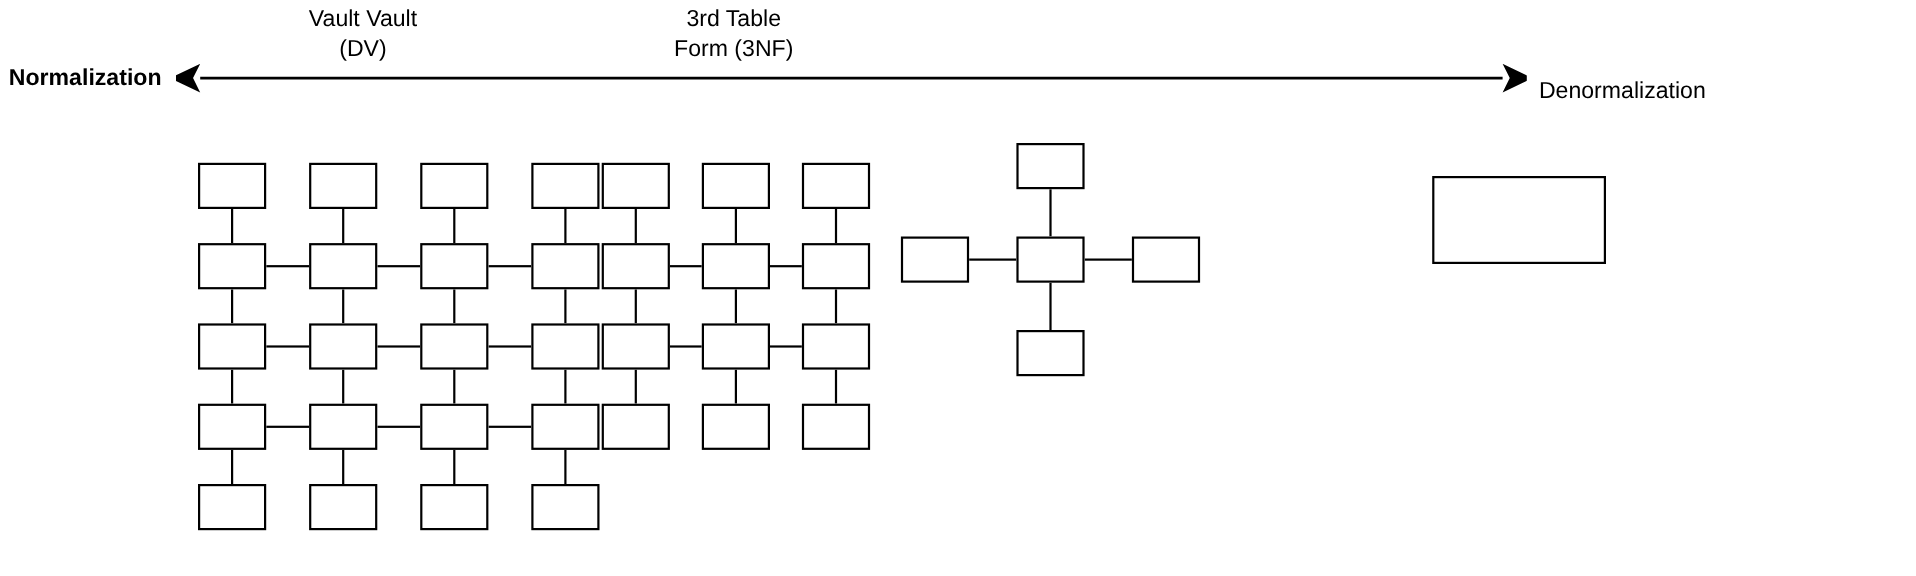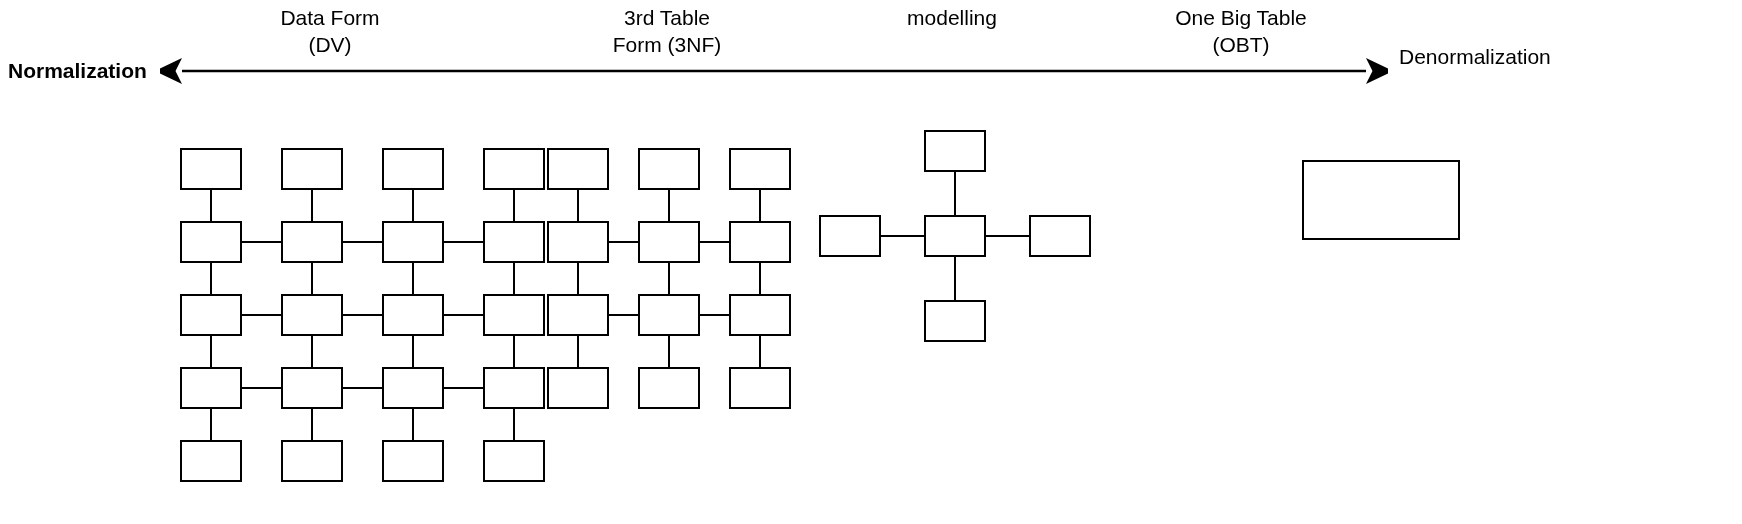--- a/index.html
+++ b/index.html
@@ -20,21 +20,21 @@
     overflow: hidden;
   }
   .axis-label {
     position: absolute;
     font-size: 21px;
     line-height: 25px;
     color: #000000;
     white-space: nowrap;
   }
   .axis-label.left  { left: 8px;  top: 58px; font-weight: bold; }
-  .axis-label.right { left: 1399px; top: 44px; }
+  .axis-label.right { left: 1399px; top: 70px; }
 
   .stage-label {
     position: absolute;
     font-size: 21px;
     line-height: 27px;
     text-align: center;
     color: #000000;
     white-space: nowrap;
   }
   .stage-label span { display: block; }
@@ -79,33 +79,28 @@
         <path d="M10.5,0 L0,5 L10.5,10 L8,5 Z" fill="#000000"></path>
       </marker>
       <marker id="ahR" markerWidth="12" markerHeight="12" refX="1.5" refY="5" orient="auto" markerUnits="strokeWidth">
         <path d="M1.5,0 L12,5 L1.5,10 L4,5 Z" fill="#000000"></path>
       </marker>
     </defs>
     <line x1="22" y1="19" x2="1206" y2="19" stroke="#000000" stroke-width="2.6" marker-start="url(#ahL)" marker-end="url(#ahR)"></line>
   </svg>
 
   <div class="stage-label" id="lbl-dv" style="top: 4px; left: 180px; width: 300px; text-align: center;">
-    <span>Data Form</span>
+    <span>Vault Vault</span>
     <span>(DV)</span>
   </div>
   <div class="stage-label" id="lbl-3nf" style="top: 4px; left: 517px; width: 300px; text-align: center;">
     <span>3rd Table</span>
     <span>Form (3NF)</span>
   </div>
   <div class="stage-label" id="lbl-dim" style="top: 4px; left: 802px; width: 300px; text-align: center;">
-    <span>modelling</span>
-  </div>
-  <div class="stage-label" id="lbl-obt" style="top: 4px; left: 1091px; width: 300px; text-align: center;">
-    <span>One Big Table</span>
-    <span>(OBT)</span>
   </div>
 
   <div class="group" id="model-dv" style="left: 0px; top: 0px; width: 1742px; height: 524px;">
       <div class="node" style="left: 180px; top: 148px; width: 62px; height: 42px;"></div>
       <div class="link v" style="left: 209.8px; top: 190px; height: 31px;"></div>
       <div class="node" style="left: 281px; top: 148px; width: 62px; height: 42px;"></div>
       <div class="link v" style="left: 310.8px; top: 190px; height: 31px;"></div>
       <div class="node" style="left: 382px; top: 148px; width: 62px; height: 42px;"></div>
       <div class="link v" style="left: 411.8px; top: 190px; height: 31px;"></div>
       <div class="node" style="left: 483px; top: 148px; width: 62px; height: 42px;"></div>

